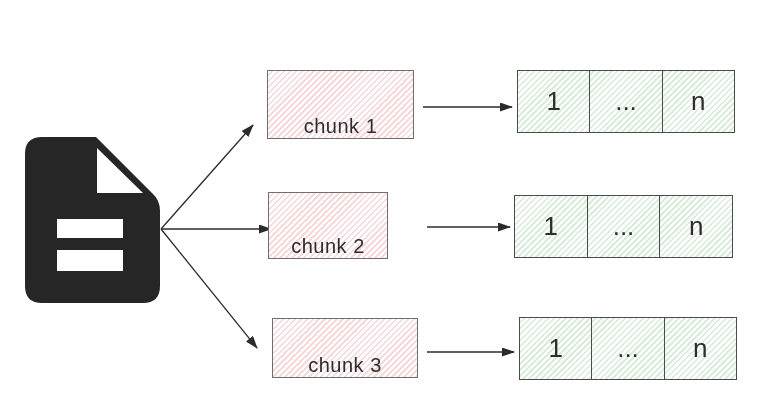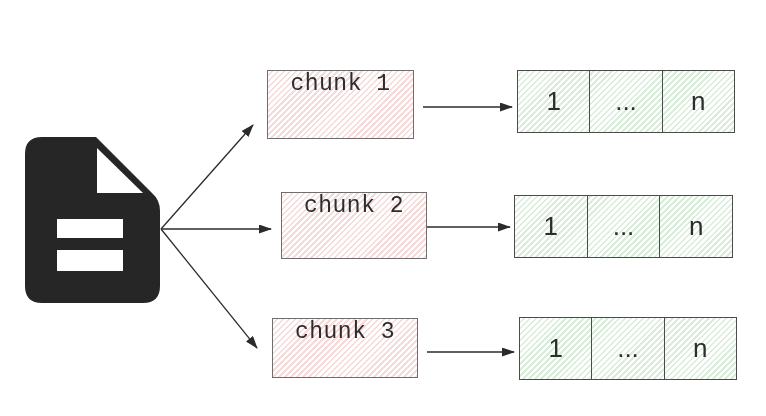--- a/index.html
+++ b/index.html
@@ -12,26 +12,25 @@
     font-family: "Liberation Sans", sans-serif;
   }
   .icon-svg { position: absolute; left: 25px; top: 137px; }
   .arrows-svg { position: absolute; left: 0; top: 0; pointer-events: none; }
   .chunk-box {
     position: absolute;
     box-sizing: border-box;
     border: 1.5px solid #6e6e6e;
     background: repeating-linear-gradient(135deg, #ffffff 0px, #ffffff 2.4px, #f7dbdb 2.4px, #f7dbdb 4.2px);
     display: flex;
-    align-items: flex-start;
+    align-items: flex-end;
     justify-content: center;
-    font-size: 23px;
+    font-size: 20px;
     color: #2d2d2d;
     letter-spacing: 0.5px;
-    font-family: Liberation Mono, monospace;
   }
   .token-row {
     position: absolute;
     box-sizing: border-box;
     display: flex;
     border: 1.5px solid #4b4b4b;
     background: repeating-linear-gradient(135deg, #ffffff 0px, #ffffff 2.4px, #d9edda 2.4px, #d9edda 4.2px);
   }
   .token-cell {
     flex: 1;
@@ -66,21 +65,21 @@
     <line x1="161" y1="229" x2="271" y2="229" stroke="#2b2b2b" stroke-width="1.3" marker-end="url(#ah)"></line>
     <line x1="161" y1="229" x2="257" y2="348" stroke="#2b2b2b" stroke-width="1.3" marker-end="url(#ah)"></line>
     <line x1="423" y1="107" x2="512" y2="107" stroke="#2b2b2b" stroke-width="1.3" marker-end="url(#ah)"></line>
     <line x1="427" y1="227" x2="510" y2="227" stroke="#2b2b2b" stroke-width="1.3" marker-end="url(#ah)"></line>
     <line x1="427" y1="352" x2="514" y2="352" stroke="#2b2b2b" stroke-width="1.3" marker-end="url(#ah)"></line>
   </svg>
 
   <div class="chunk-box" style="left:267px; top:70px; width:147px; height:69px;">
     <span>chunk 1</span>
   </div>
-  <div class="chunk-box" style="left:281px; top:192px; width:146px; height:67px;">
+  <div class="chunk-box" style="left:268px; top:192px; width:120px; height:67px;">
     <span>chunk 2</span>
   </div>
   <div class="chunk-box" style="left:272px; top:318px; width:146px; height:60px;">
     <span>chunk 3</span>
   </div>
 
   <div class="token-row" style="left:517px; top:70px; width:218px; height:63px;">
     <div class="token-cell">1</div>
     <div class="token-cell">...</div>
     <div class="token-cell">n</div>

